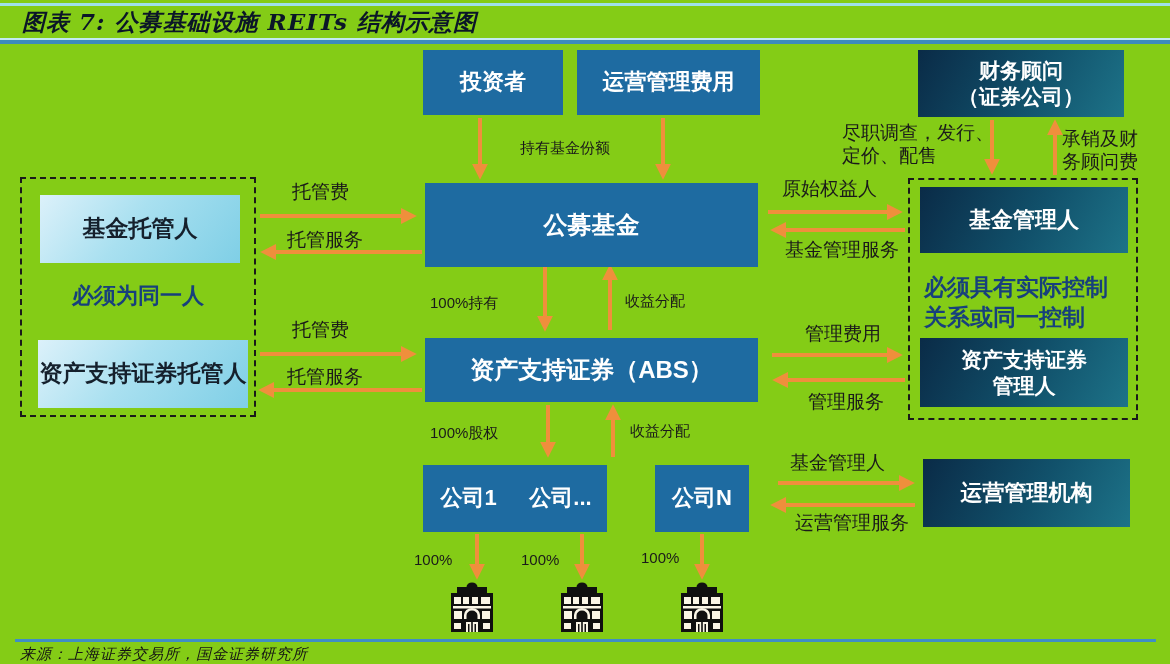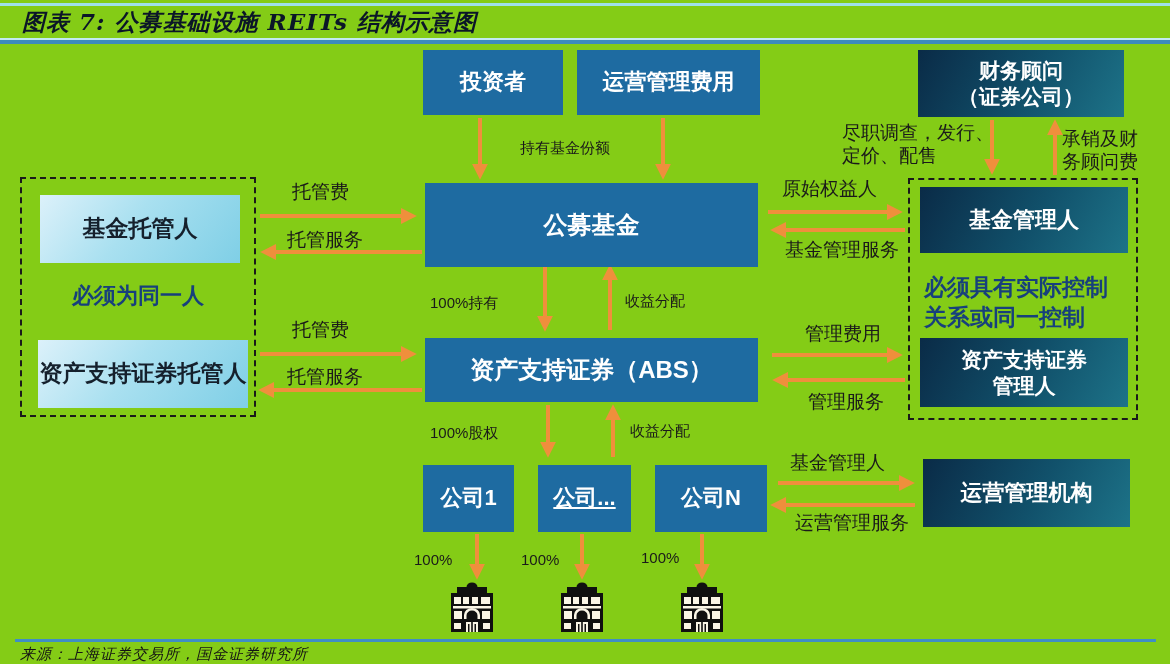--- a/index.html
+++ b/index.html
@@ -146,24 +146,24 @@
   <div class="box box-blue z2" style="left:425px;top:338px;width:333px;height:64px;font-size:24px;">
     <span>资产支持证券（ABS）</span>
   </div>
   <div class="box box-teal z2" style="left:920px;top:338px;width:208px;height:69px;font-size:21px;">
     <span>资产支持证券</span>
     <span>管理人</span>
   </div>
   <div class="box box-blue z2" style="left:423px;top:465px;width:91px;height:67px;font-size:22px;">
     <span>公司1</span>
   </div>
-  <div class="box box-blue z2" style="left:538px;top:465px;width:93px;height:67px;font-size:22px;text-decoration:underline;">
+  <div class="box box-blue z2" style="left:514px;top:465px;width:93px;height:67px;font-size:22px;">
     <span>公司...</span>
   </div>
-  <div class="box box-blue z2" style="left:655px;top:465px;width:112px;height:67px;font-size:22px;">
+  <div class="box box-blue z2" style="left:655px;top:465px;width:94px;height:67px;font-size:22px;">
     <span>公司N</span>
   </div>
   <div class="box box-teal z2" style="left:923px;top:459px;width:207px;height:68px;font-size:22px;">
     <span>运营管理机构</span>
   </div>
   <div class="box box-light z3" style="left:40px;top:195px;width:200px;height:68px;font-size:23px;">
     <span>基金托管人</span>
   </div>
   <div class="box box-light z3" style="left:38px;top:340px;width:210px;height:68px;font-size:23px;">
     <span>资产支持证券托管人</span>

